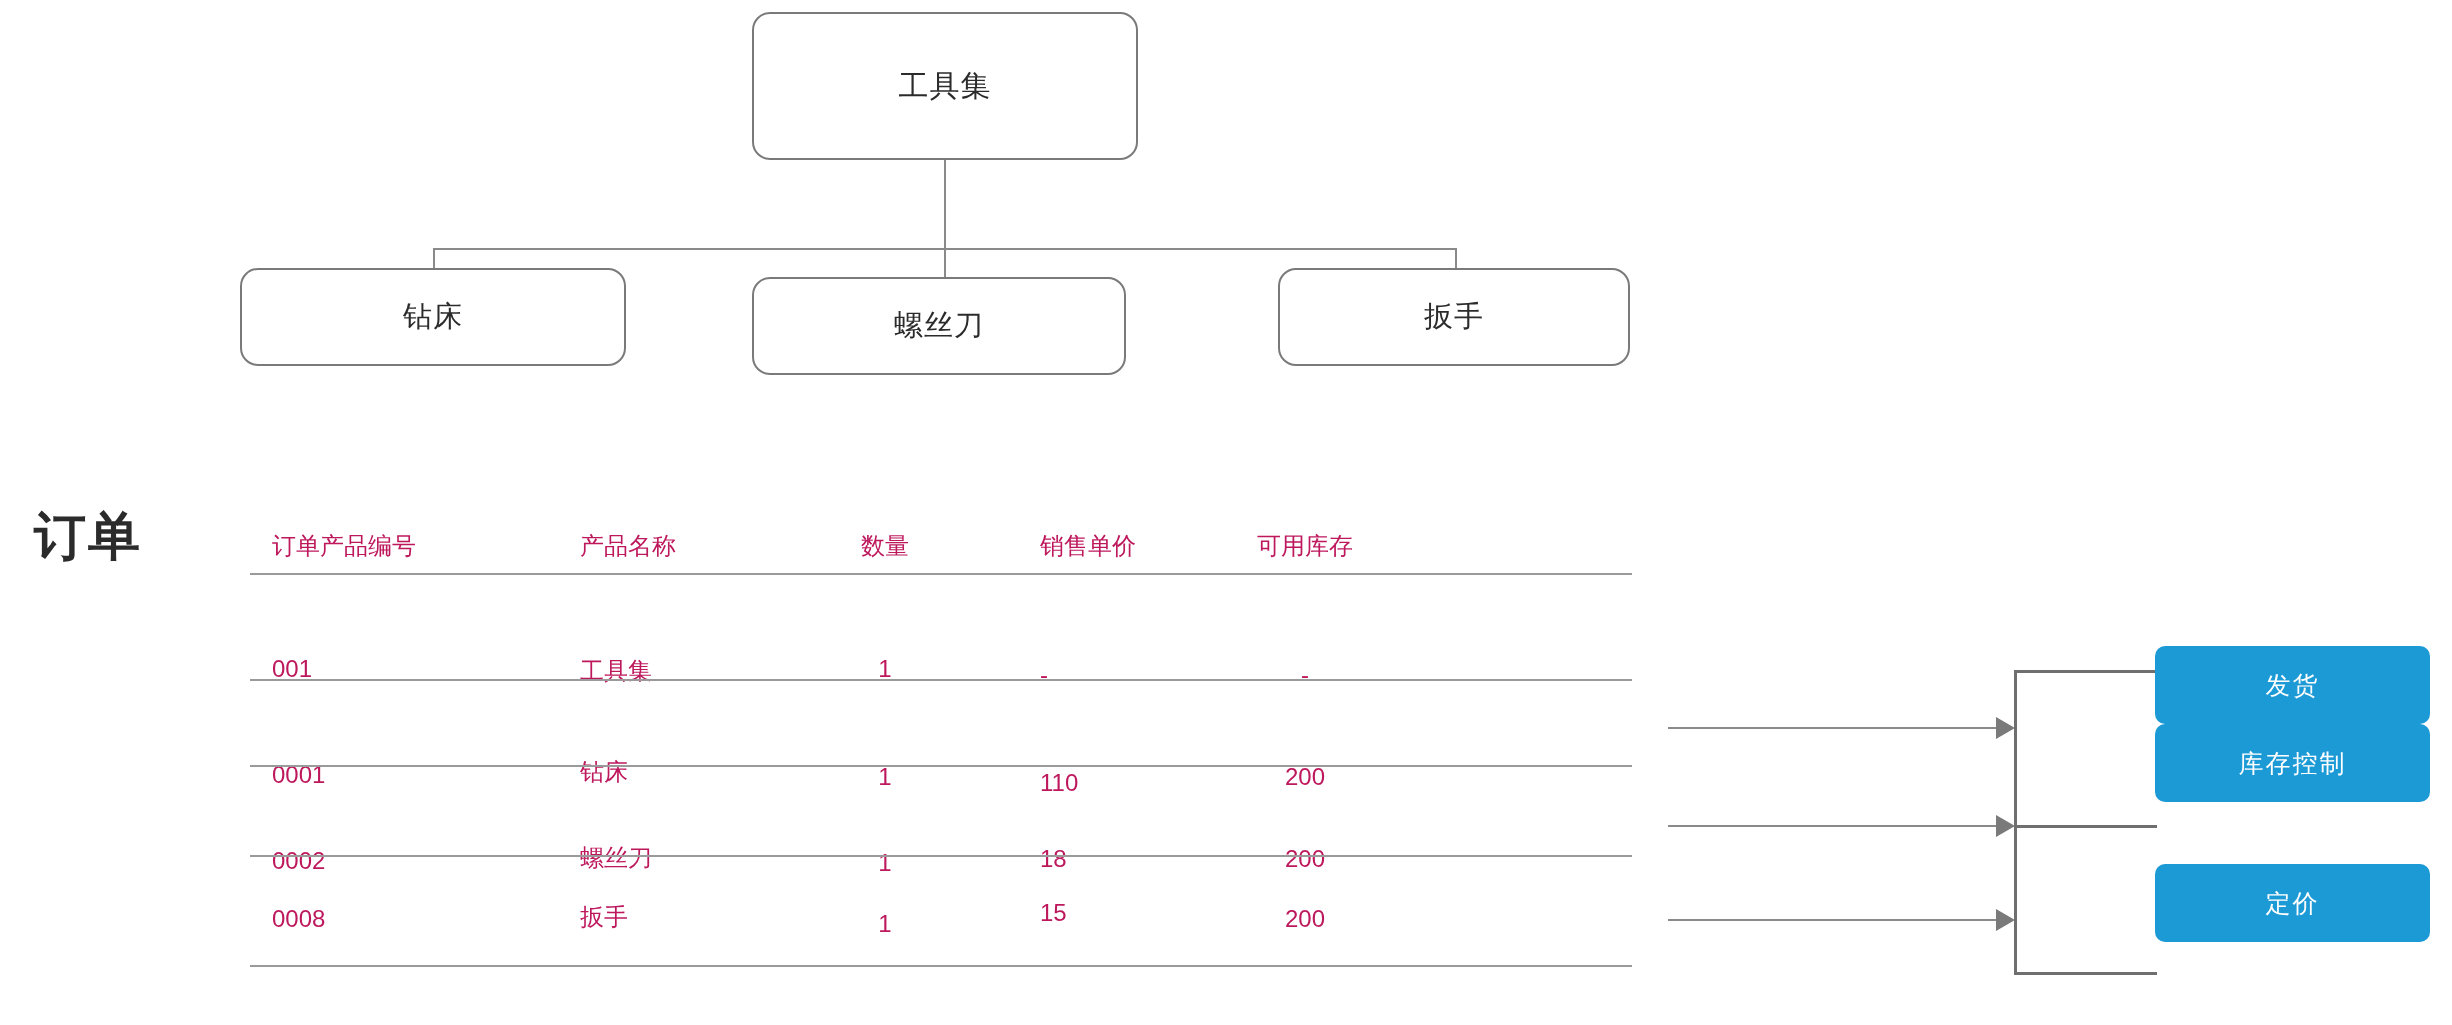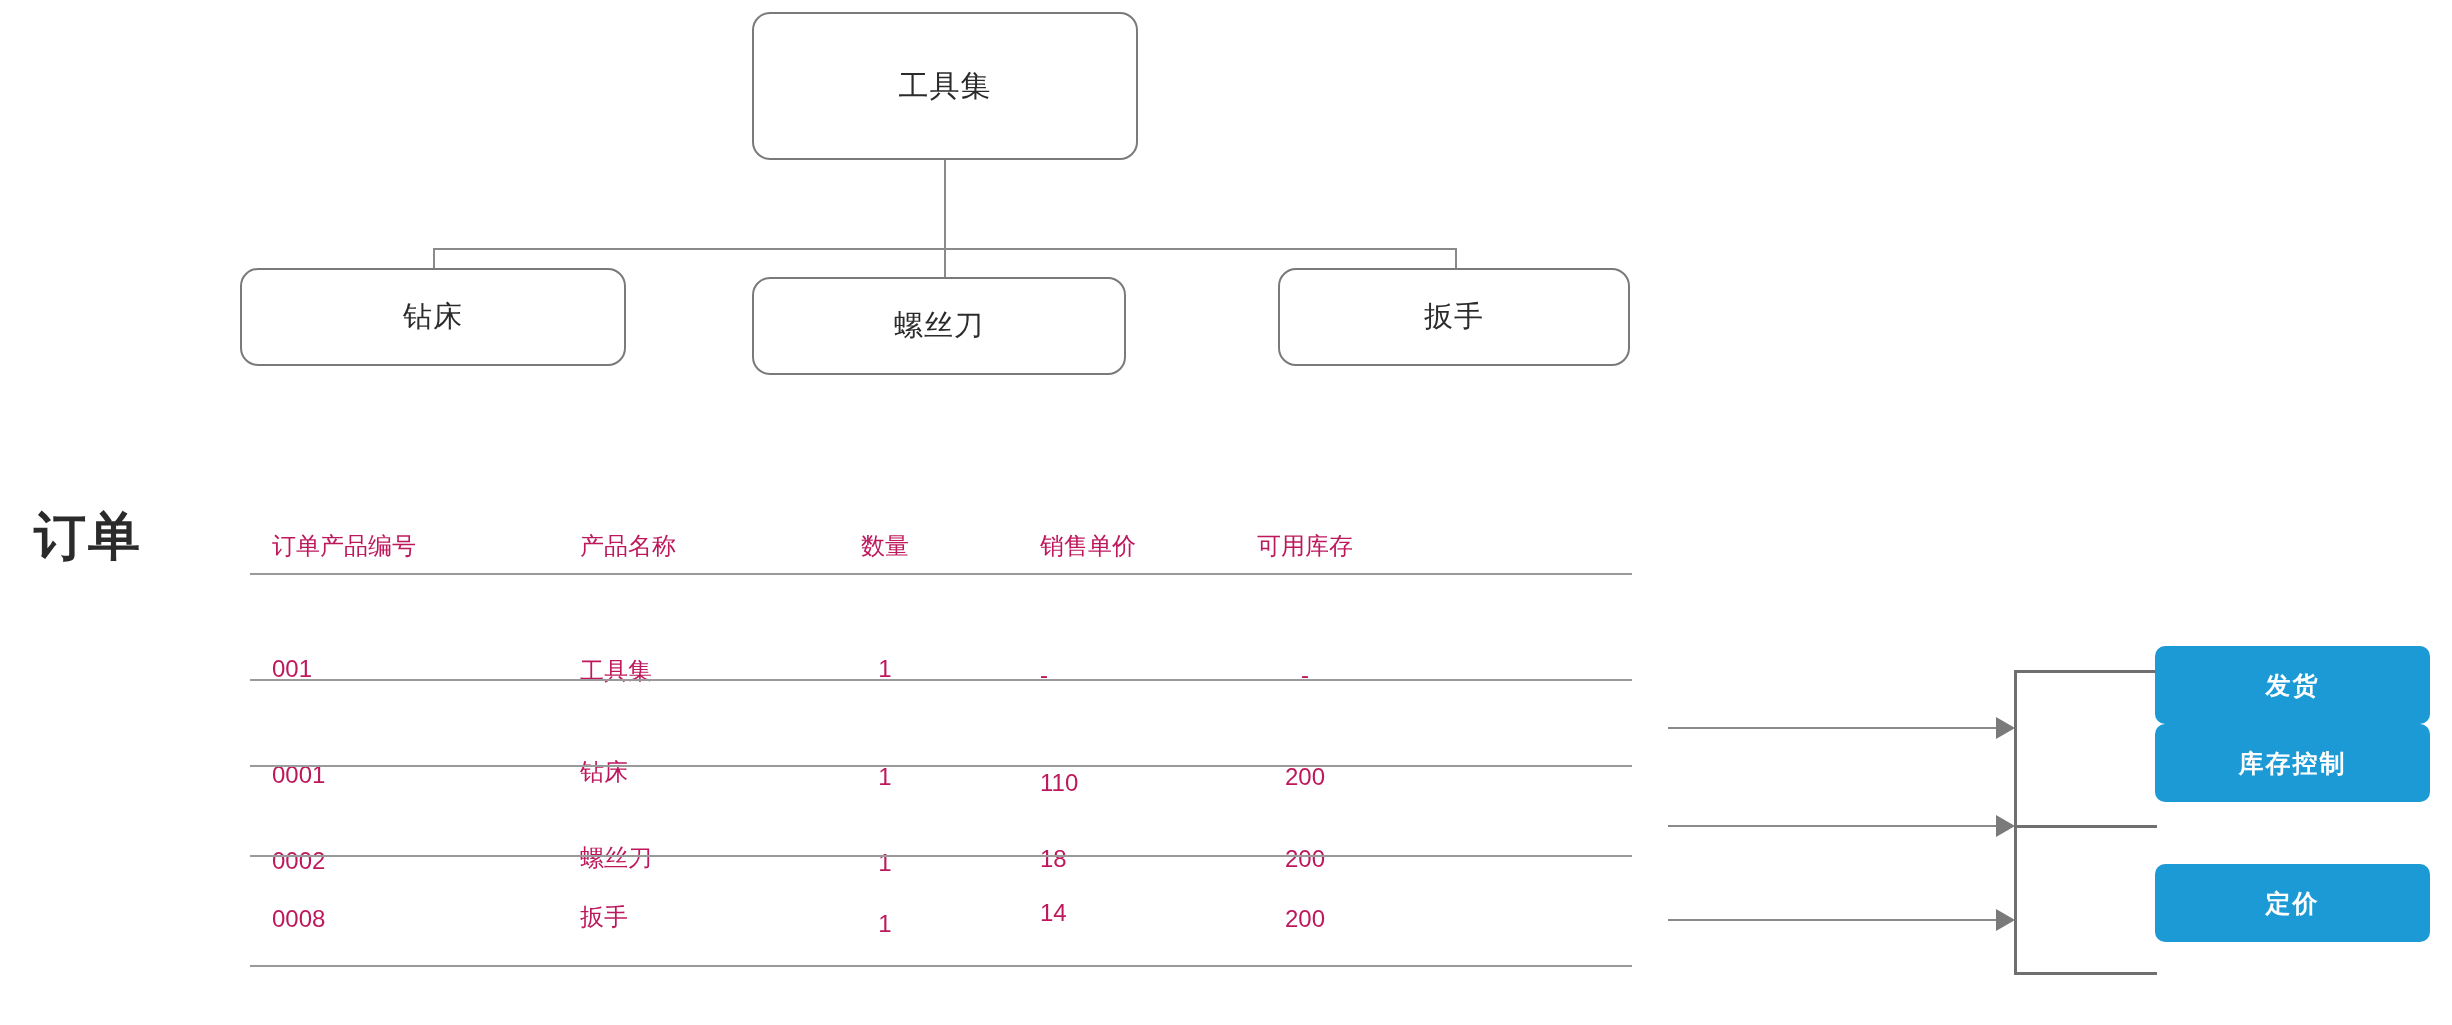--- a/index.html
+++ b/index.html
@@ -140,21 +140,21 @@
   
   .action-btn {
     position: absolute;
     left: 2155px;
     width: 275px;
     height: 78px;
     border-radius: 10px;
     background: #1c9ad6;
     color: #ffffff;
     font-size: 25px;
-    font-weight: bold;
+    font-weight: normal;
     display: flex;
     align-items: center;
     justify-content: center;
     letter-spacing: 2px;
     border: none;
     cursor: pointer;
   }
 </style>
 </head>
 <body>
@@ -219,21 +219,21 @@
       <div class="cell c2" style="top:276px">1</div>
       <div class="cell c3" style="top:272px">18</div>
       <div class="cell c4" style="top:272px">200</div>
     </div>
     <div class="rule" style="top:345px"></div>
 
     <div class="trow">
       <div class="cell c0" style="top:332px">0008</div>
       <div class="cell c1" style="top:328px">扳手</div>
       <div class="cell c2" style="top:337px">1</div>
-      <div class="cell c3" style="top:326px">14</div>
+      <div class="cell c3" style="top:326px">15</div>
       <div class="cell c4" style="top:332px">200</div>
     </div>
     <div class="rule" style="top:455px"></div>
 
   </div>
 
   <div class="arrow-line" style="left:1668px; top:727px; width:330px;"></div>
   <div class="arrow-head" style="left:1996px; top:717px;"></div>
 
   <div class="arrow-line" style="left:1668px; top:825px; width:330px;"></div>

